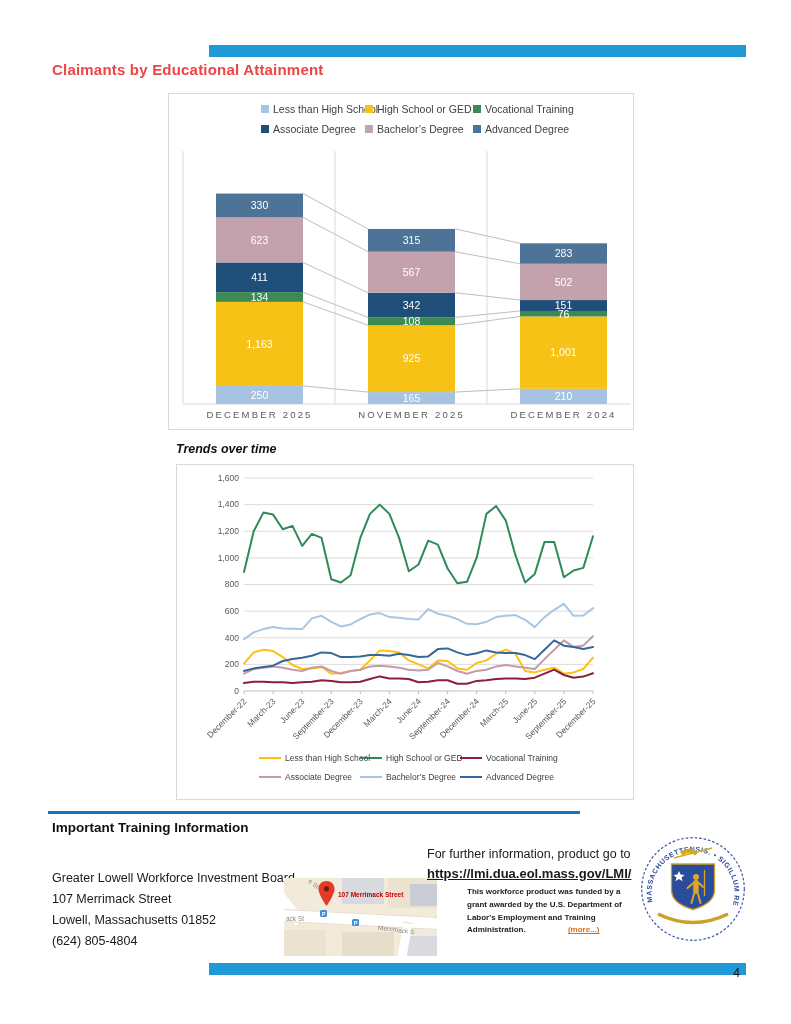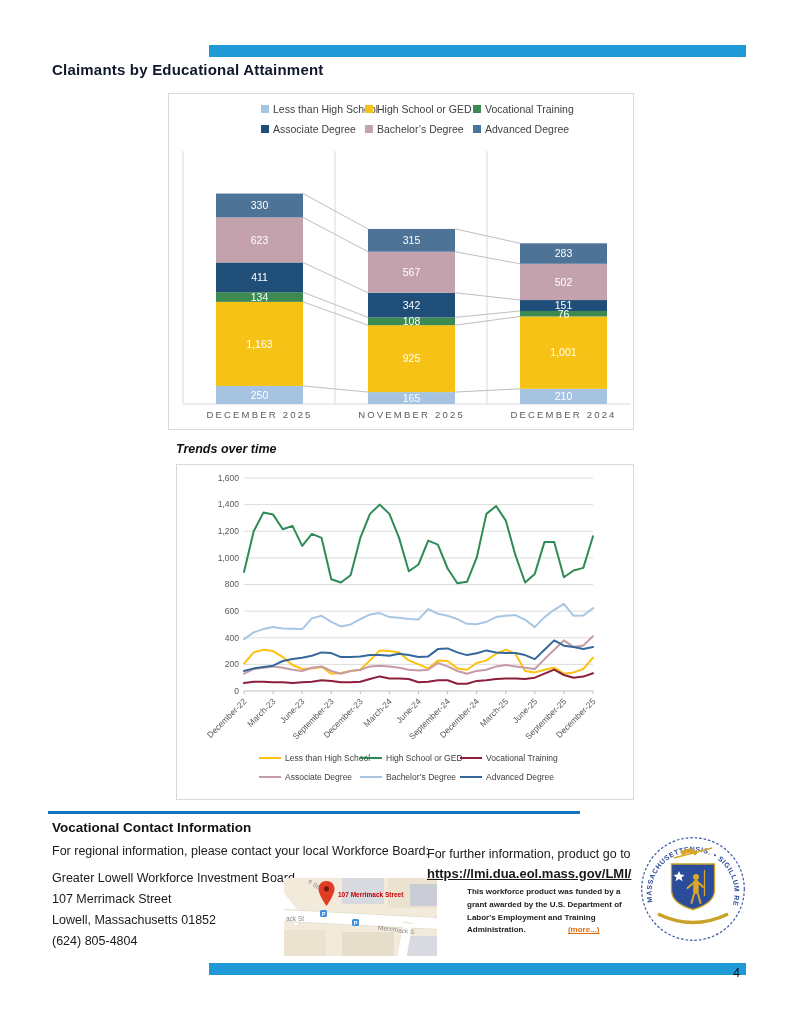--- a/index.html
+++ b/index.html
@@ -1,21 +1,21 @@
 <!DOCTYPE html>
 <html><head>
 <meta charset="utf-8">
 <style>
   html,body{margin:0;padding:0;background:#888;}
   #page{position:relative;width:791px;height:1024px;background:#ffffff;margin:0 auto;
         font-family:"Liberation Sans","DejaVu Sans",sans-serif;overflow:hidden;}
   .abs{position:absolute;}
   #top-bar{left:209px;top:45px;width:537px;height:12px;background:#1F9AD7;}
   #bottom-bar{left:209px;top:963px;width:537px;height:12px;background:#1F9AD7;}
-  #page-title{left:52px;top:61px;font-size:15px;font-weight:bold;color:#0f172a;letter-spacing:.2px;}
+  #page-title{left:52px;top:61px;font-size:15px;font-weight:bold;color:#ef4444;letter-spacing:.2px;}
   
   #bar-box{left:168px;top:93px;width:466px;height:337px;border:1px solid #D9D9D9;box-sizing:border-box;background:#fff;}
   #bar-legend{position:absolute;left:92px;top:9px;display:grid;grid-template-columns:104px 108px 100px;row-gap:8px;font-size:10.5px;color:#404040;}
   .lg-item{display:flex;align-items:center;gap:4px;white-space:nowrap;}
   .lg-sq{width:8px;height:8px;flex:0 0 8px;}
   #bar-svg-wrap{position:absolute;left:0;top:48px;}
   #line-title{left:176px;top:442px;width:458px;text-align:left;font-size:12.5px;font-weight:bold;font-style:italic;color:#111;}
   #line-box{left:176px;top:464px;width:458px;height:336px;border:1px solid #D9D9D9;box-sizing:border-box;background:#fff;}
   #line-legend{position:absolute;left:82px;top:288px;display:grid;grid-template-columns:101px 100px 115px;row-gap:9px;font-size:8.5px;color:#404040;}
   .lg-line{width:22px;height:2.5px;flex:0 0 22px;}
@@ -212,22 +212,21 @@
           <span>Bachelor’s Degree</span>
         </div>
         <div class="lg-item">
           <span class="lg-line" style="background: rgb(53, 103, 154);"></span>
           <span>Advanced Degree</span>
         </div>
       </div>
   </div>
 
   <div class="abs" id="contact-rule"></div>
-  <div class="abs" id="contact-heading">Vocational Contact Information</div>
-  <div class="abs" id="contact-intro">For regional information, please contact your local Workforce Board:</div>
+  <div class="abs" id="contact-heading">Important Training Information</div>
 
   <div class="abs" id="contact-block">
     <div>Greater Lowell Workforce Investment Board</div>
     <div>107 Merrimack Street</div>
     <div>Lowell, Massachusetts 01852</div>
     <div>(624) 805-4804</div>
   </div>
 
   <div class="abs" id="map">
     <div class="blk" style="left:58px;top:0;width:42px;height:26px;background:#D8DADF;"></div>

